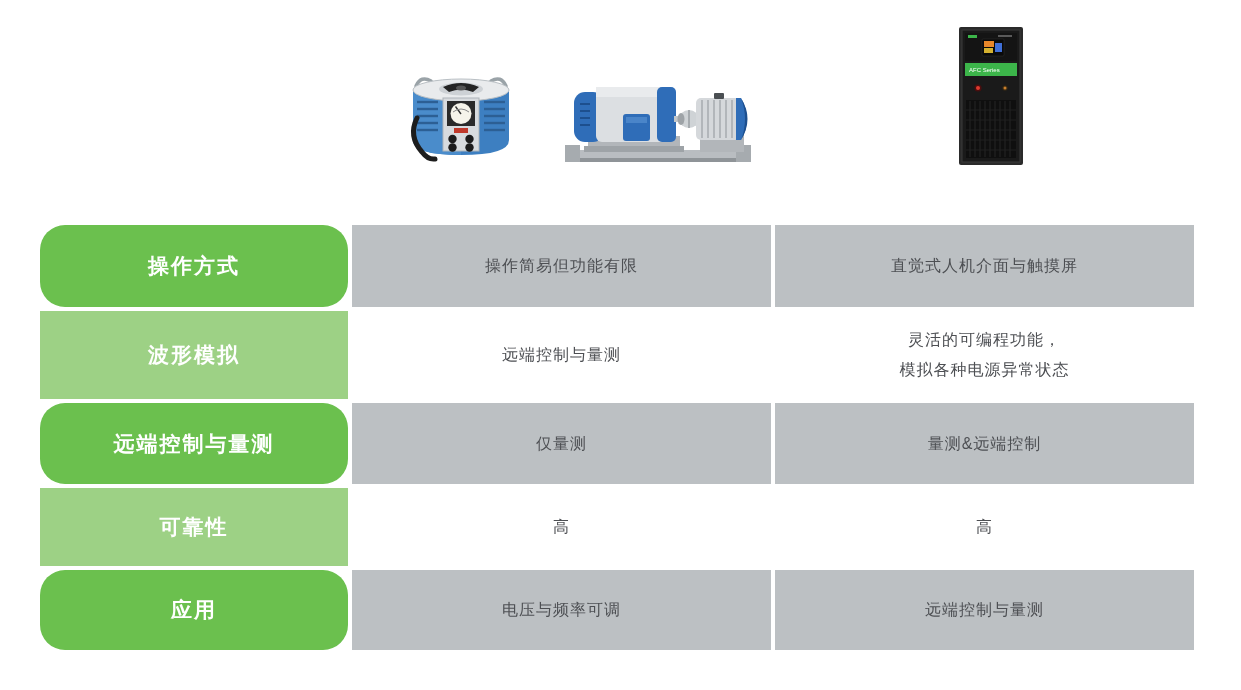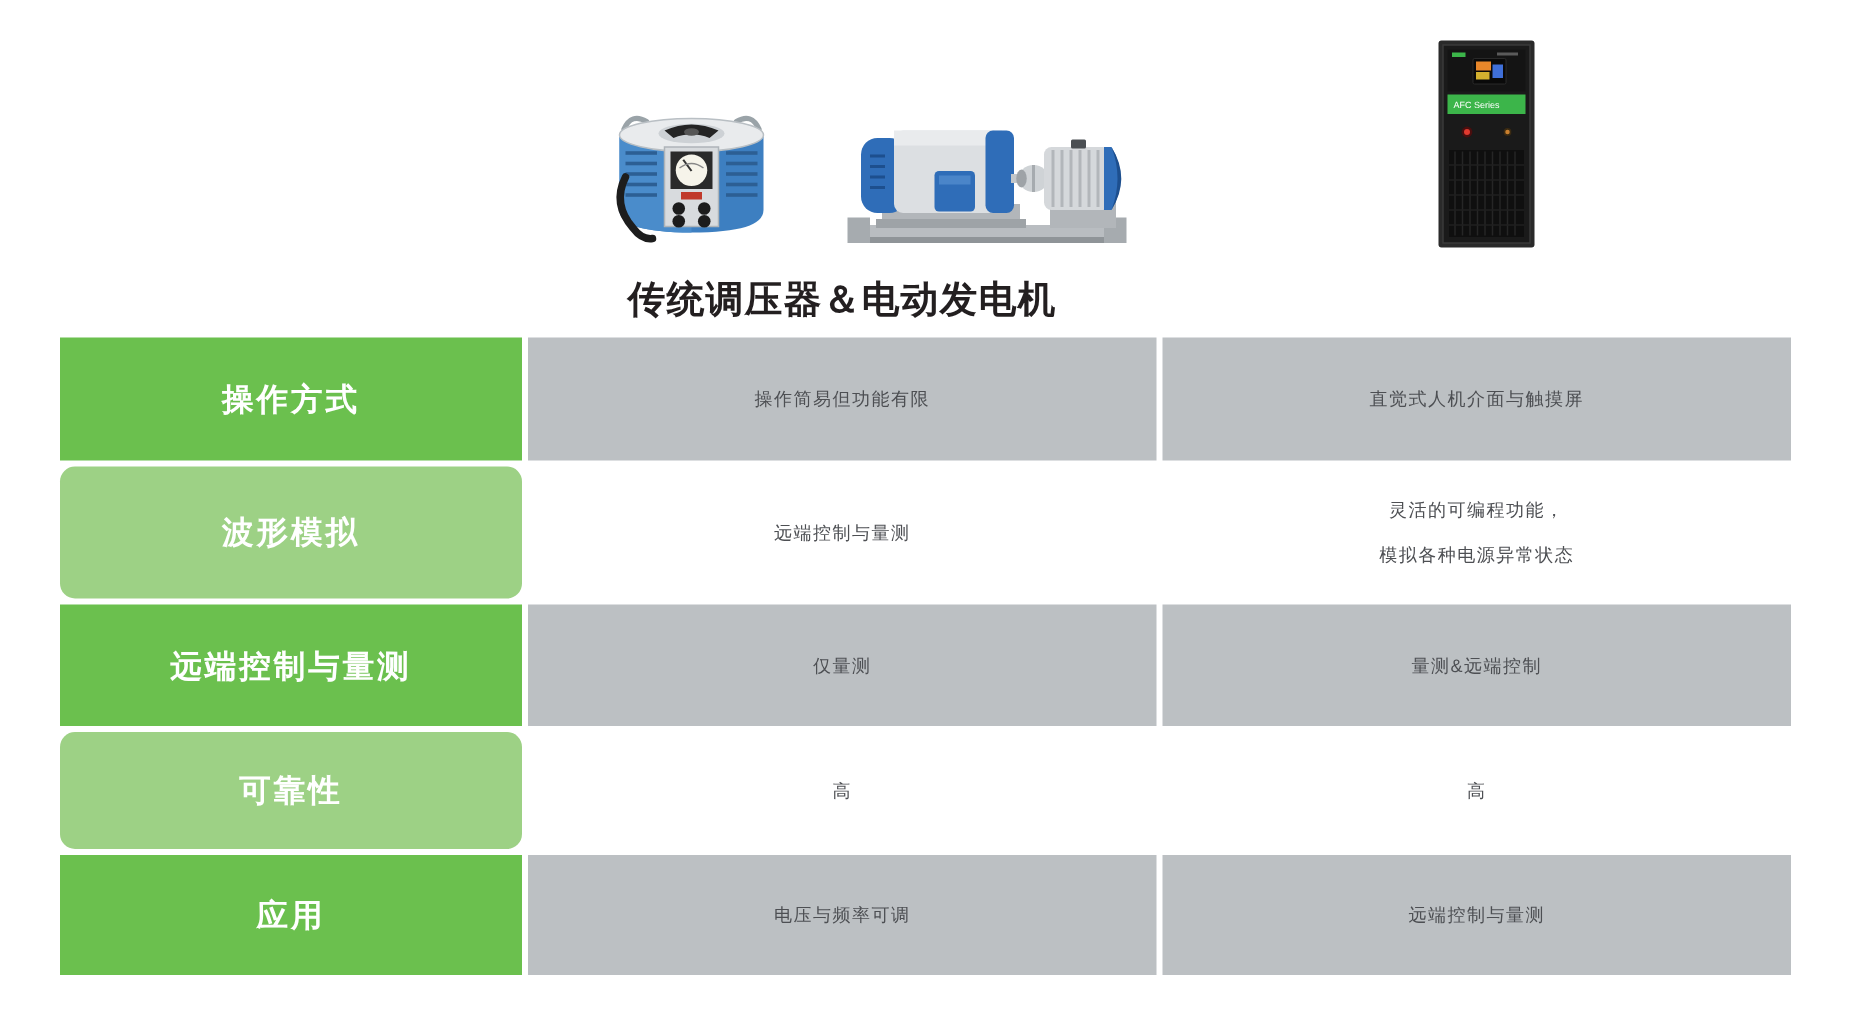--- a/index.html
+++ b/index.html
@@ -52,27 +52,27 @@
     text-align: center;
   }
   .label-cell {
     color: #ffffff;
     font-weight: bold;
     font-size: 21px;
     letter-spacing: 2px;
   }
   .data-cell {
     color: #4d4f53;
-    font-size: 12px;
+    font-size: 16px;
     letter-spacing: 1px;
     line-height: 30px;
     white-space: pre-line;
   }
-  .shade-a .label-cell { background: #6bc04e; }
-  .shade-b .label-cell { background: #9dd185; border-radius: 10px; }
+  .shade-a .label-cell { background: #6bc04e; border-radius: 25px; }
+  .shade-b .label-cell { background: #9dd185; }
   .shade-a .data-cell  { background: #bcc0c3; }
   .shade-b .data-cell  { background: #ffffff; }
 </style>
 </head>
 <body>
 
 <div class="stage">
 
   <div class="hero hero-variac">
     <svg width="122" height="102" viewBox="0 0 122 102">
@@ -210,21 +210,20 @@
       <g stroke="#202020" stroke-width="1">
         <line x1="8" y1="84" x2="58" y2="84"></line>
           <line x1="8" y1="94" x2="58" y2="94"></line>
         <line x1="8" y1="104" x2="58" y2="104"></line>
           <line x1="8" y1="114" x2="58" y2="114"></line>
         <line x1="8" y1="124" x2="58" y2="124"></line>
       </g>
     </svg>
   </div>
 
-  <div class="col-title col-title-traditional">传统调压器＆电动发电机</div>
 
   <div class="comparison-table">
 
     <div class="t-row shade-a">
       <div class="label-cell">操作方式</div>
       <div class="data-cell">操作简易但功能有限</div>
       <div class="data-cell">直觉式人机介面与触摸屏</div>
     </div>
 
     <div class="t-row shade-b">

